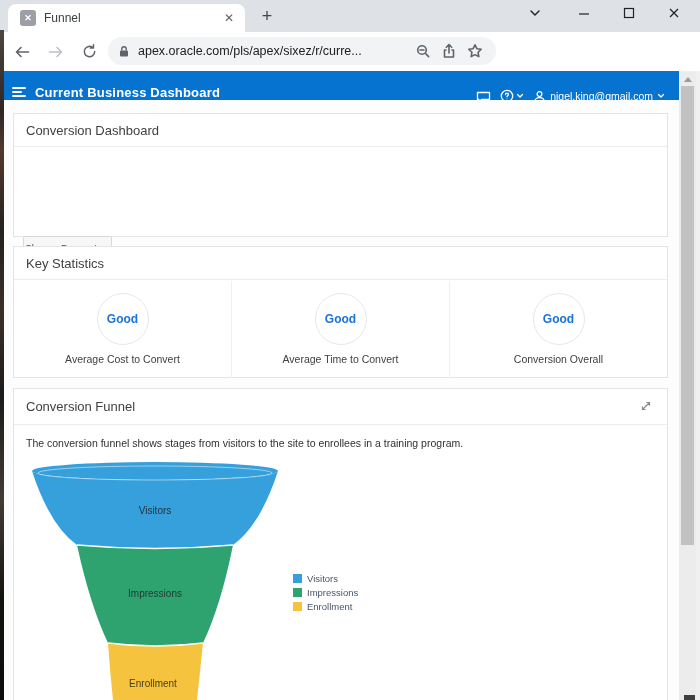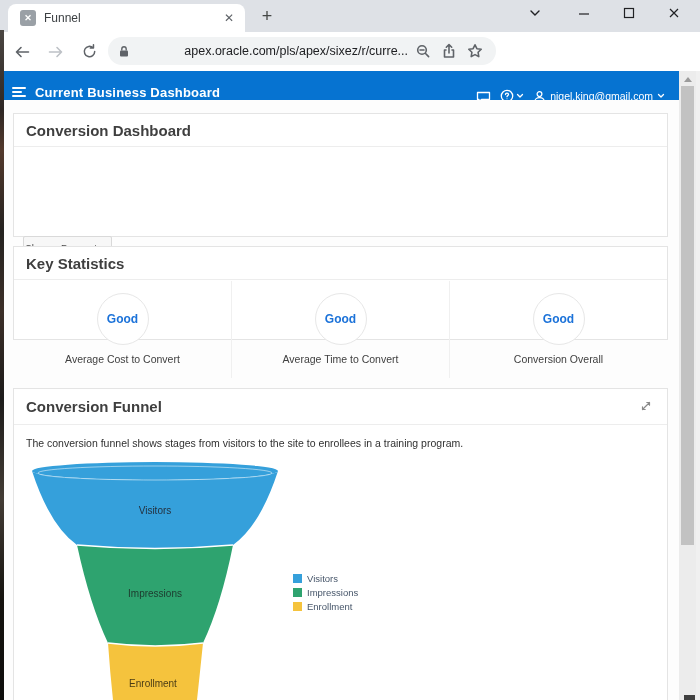--- a/index.html
+++ b/index.html
@@ -15,41 +15,41 @@
              font-size:9px; font-weight:bold; display:flex; align-items:center; justify-content:center; margin-left:4px; }
   .tab-title { font-size:12px; color:#3c4043; margin-left:8px; flex:1; white-space:nowrap; overflow:hidden; }
   .tab-close { color:#5f6368; font-size:12px; width:16px; height:16px; line-height:16px; text-align:center; border-radius:50%; }
   .newtab { position:absolute; left:254px; top:4px; width:26px; height:26px; color:#444746;
             font-size:18px; text-align:center; line-height:25px; font-weight:300; }
   .wctl { position:absolute; top:0; height:26px; display:flex; align-items:center; color:#202124; }
   .toolbar { position:absolute; left:0; top:32px; width:700px; height:39px; background:#fff; display:flex; align-items:center; }
   .navbtn { width:24px; height:24px; display:flex; align-items:center; justify-content:center; }
   .omnibox { position:absolute; left:108px; top:5px; width:388px; height:28px; background:#f1f3f4;
              border-radius:14px; display:flex; align-items:center; padding:0 10px; }
-  .url { font-size:12.5px; color:#202124; margin-left:8px; flex:1; white-space:nowrap; overflow:hidden;text-align:right; }
+  .url { font-size:12.5px; color:#202124; margin-left:8px; flex:1; white-space:nowrap; overflow:hidden; }
   .ob-ic { width:22px; height:22px; display:flex; align-items:center; justify-content:center; margin-left:4px; }
   .ext { position:absolute; top:37px; width:26px; height:28px; display:flex; align-items:center; justify-content:center; }
   .avatar { width:21px; height:21px; border-radius:50%;
             background:linear-gradient(135deg,#7b4bd0 0%,#c94f9c 40%,#3b6fd4 70%,#8a2f7a 100%); }
 
   
   .appbar { position:absolute; left:0; top:71px; width:679px; height:42px; background:#0673d1;
             display:flex; align-items:center; color:#fff; }
   .hamb { margin-left:12px; width:14px; }
   .hamb div { height:2px; background:#fff; margin-bottom:2px; border-radius:1px; }
   .hamb .b2 { width:10px; }
   .appbar-title { font-size:13px; font-weight:bold; margin-left:9px; letter-spacing:.2px; }
   .appbar-right { position:absolute; right:14px; display:flex; align-items:center; gap:9px;margin-top:8px; }
   .user-email { font-size:10.5px; }
 
   
   .page { position:absolute; left:0; top:100px; width:679px; height:600px; background:#fdfdfd; }
   .card { position:absolute; left:13px; width:655px; background:#fff; border:1px solid #e4e4e4; }
   .card-head { height:33px; border-bottom:1px solid #ededed; display:flex; align-items:center; padding:0 12px; }
-  .card-title { font-size:15px; color:#3f3f3f;font-weight:bold; }
+  .card-title { font-size:13px; color:#3f3f3f; }
 
   .field { position:absolute; border:1px dashed #c9c9c9; background:#fff; padding:5px 8px; }
   .field-label { font-size:9px; color:#757575; }
   .field-value { font-size:12px; color:#333; margin-top:3px; }
   .chg-btn { position:absolute; left:9px; top:89px; width:89px; height:22px; background:#f7f7f7;
              border:1px solid #d9d9d9; border-radius:2px; font-size:9.5px; color:#4a4a4a;
              display:flex; align-items:center; justify-content:center; }
   .watermark { position:absolute; left:392px; top:60px; width:175px; height:28px;
                background:rgba(233,241,249,0.55); display:flex; align-items:center; justify-content:center;
                font-size:15px; color:rgba(197,208,224,0.55); }
@@ -237,21 +237,21 @@
     <div class="card" style="top:13px; height:124px;">
       <div class="card-head">
         <span class="card-title">Conversion Dashboard</span>
       </div>
       <div style="position:relative; height:89px;">
         <div class="chg-btn">Change Parameters</div>
         <div class="stray-dot"></div>
       </div>
     </div>
 
-    <div class="card" style="top:146px; height:94px;">
+    <div class="card" style="top:146px; height:132px;">
       <div class="card-head">
         <span class="card-title">Key Statistics</span>
       </div>
       <div class="stats-body">
         <div class="stat-col">
           <div class="stat-circle">
             <span class="good">Good</span>
           </div>
           <div class="stat-label">Average Cost to Convert</div>
         </div>

